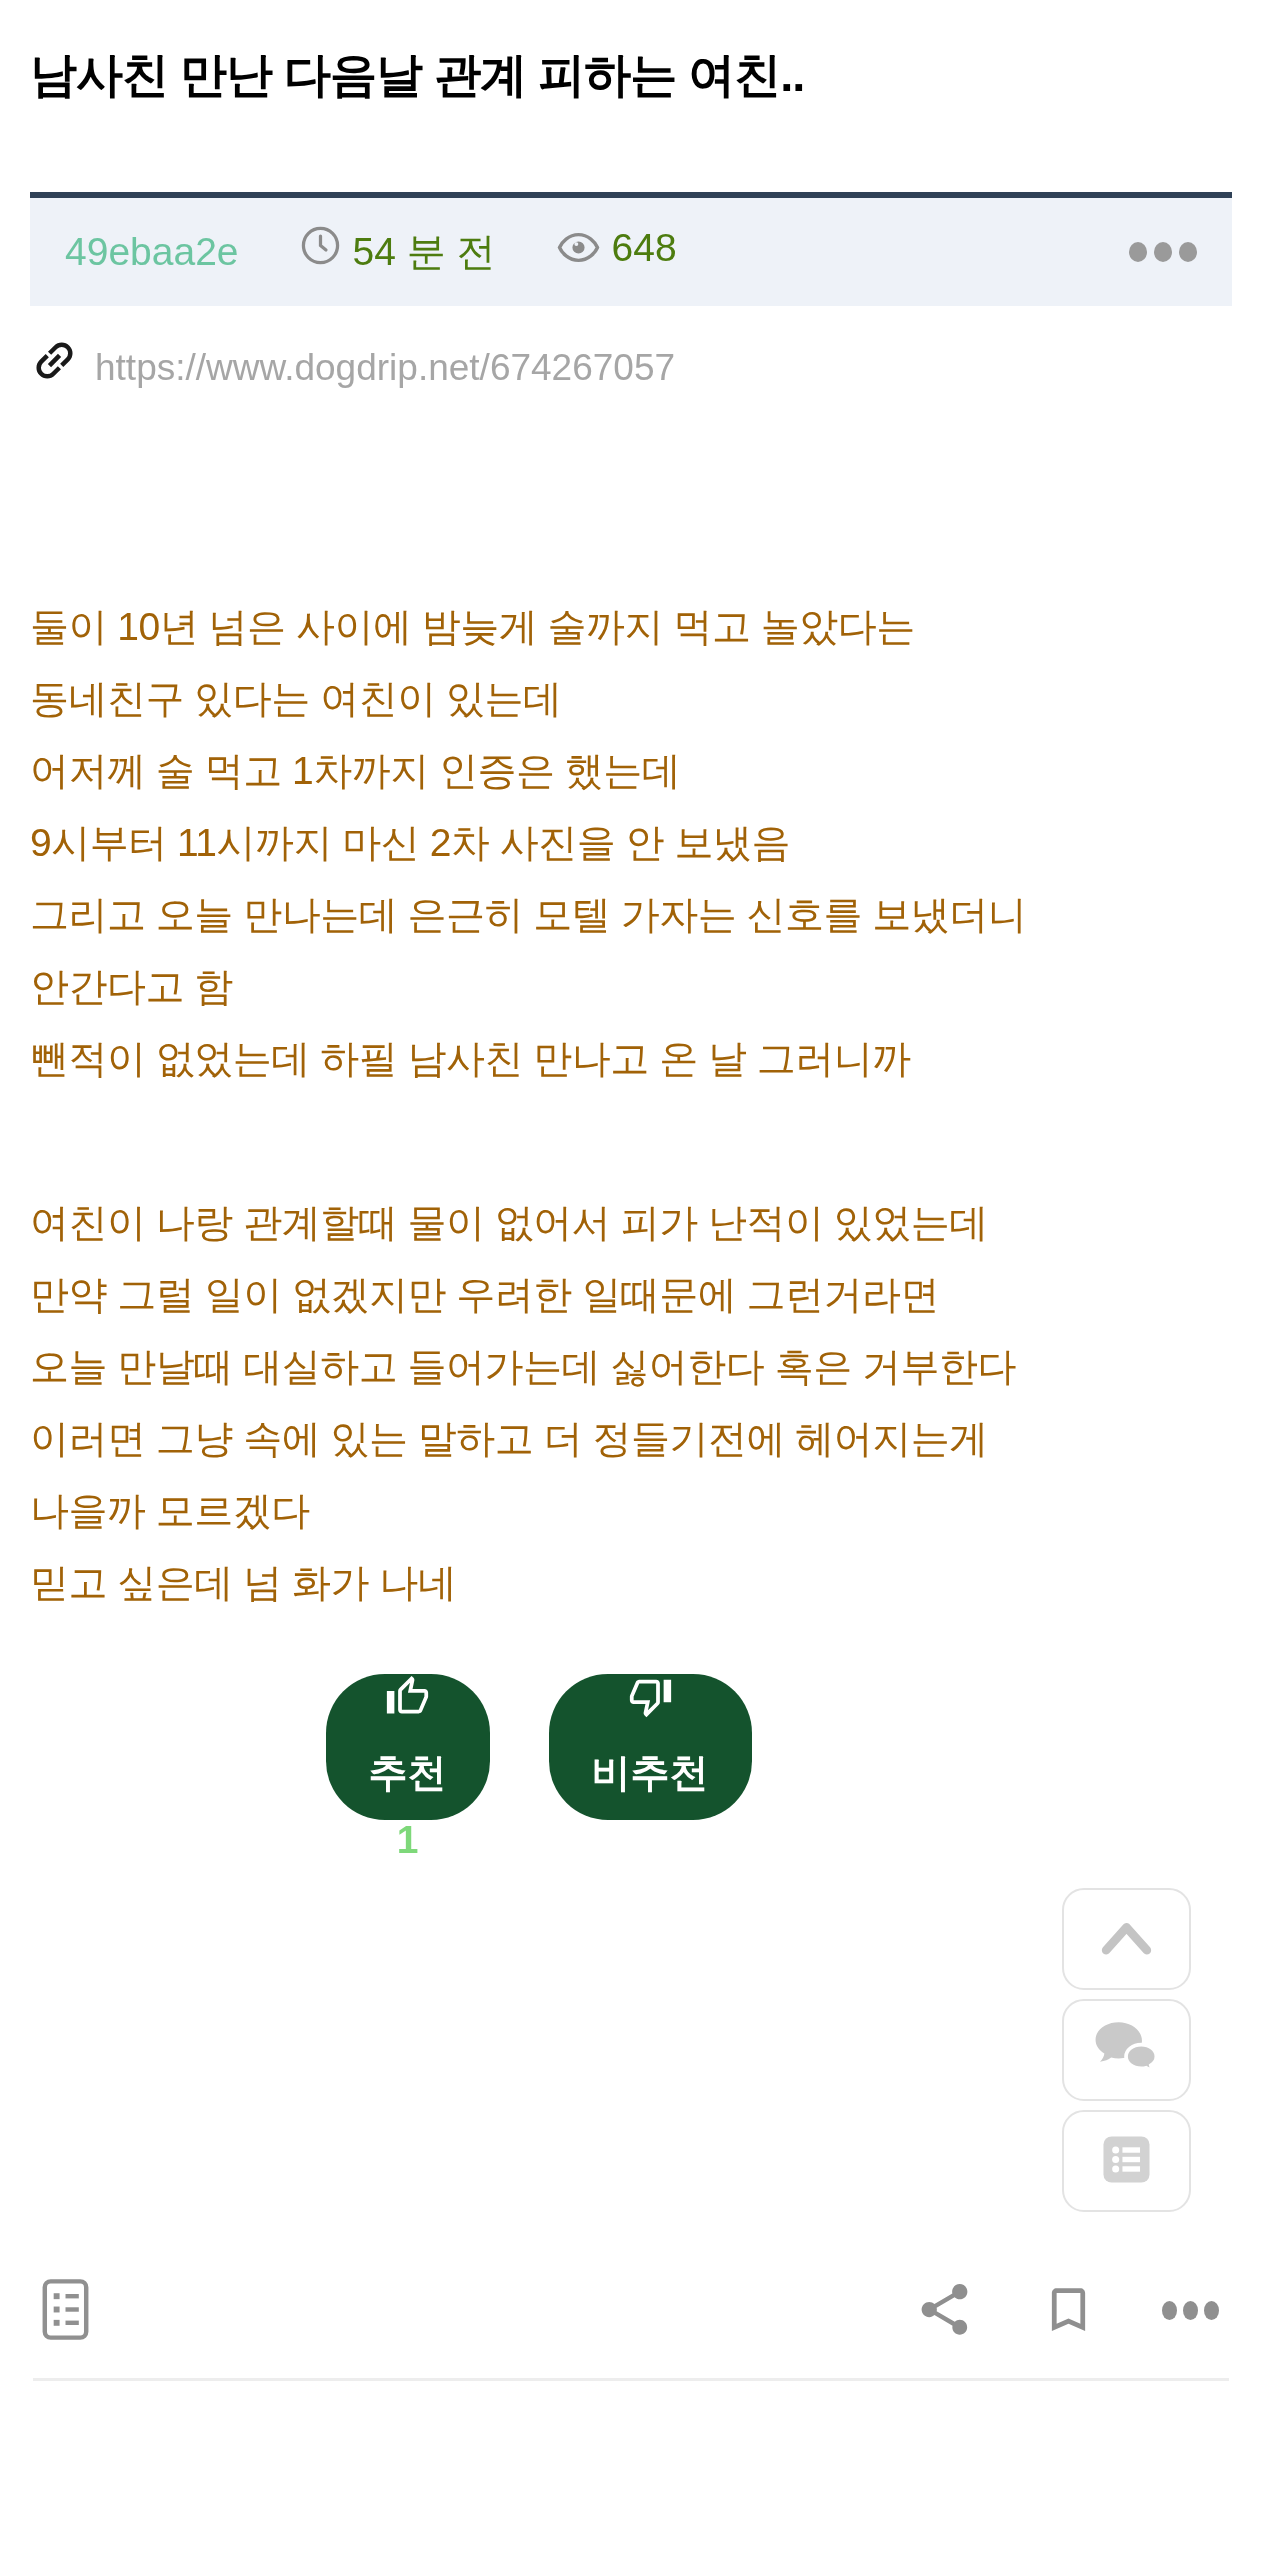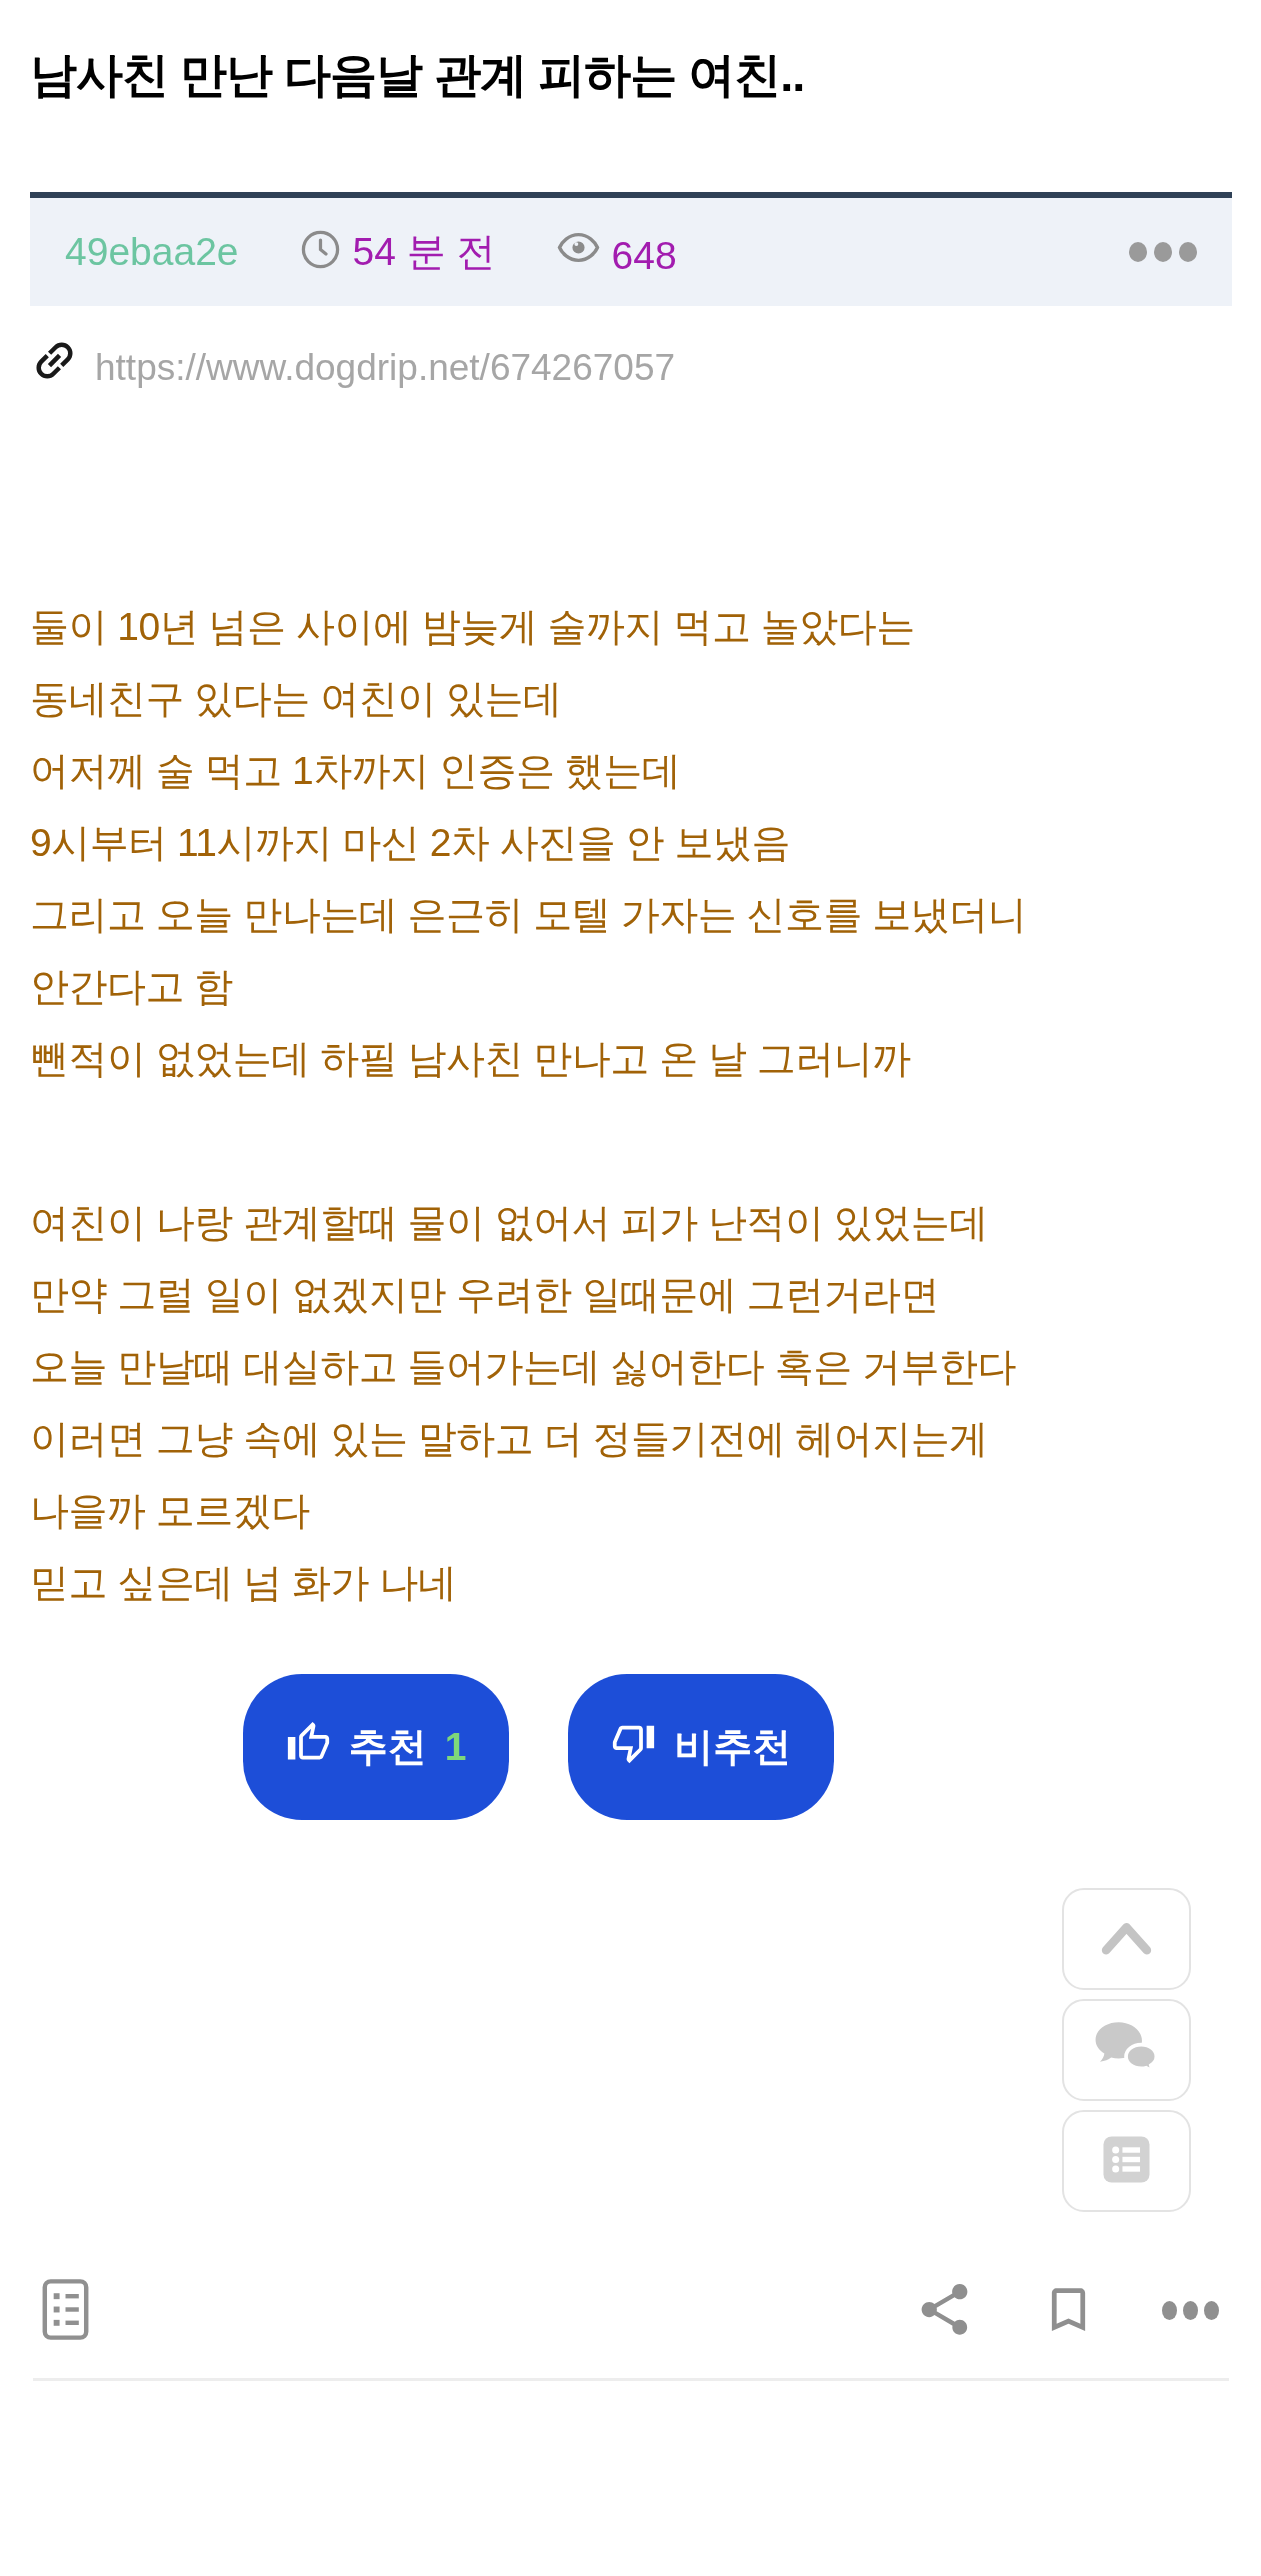--- a/index.html
+++ b/index.html
@@ -30,21 +30,21 @@
     margin-top: 86px;
     border-top: 6px solid #2f4156;
     background: #eef2f8;
     height: 114px;
     display: flex;
     align-items: center;
     padding: 0 35px;
     font-size: 39px;
   }
   .author-name { color: #6cc5a1; }
-  .meta-group { display: flex; align-items: flex-end; margin-left: 61px; color: #a21caf; }
+  .meta-group { display: flex; align-items: flex-start; margin-left: 61px; color: #4d7c0f; }
   .meta-group svg { margin-right: 12px; }
   .header-spacer { flex: 1; }
   .dots { display: flex; align-items: center; gap: 7px; }
   .dots i { display: block; width: 18px; height: 20px; border-radius: 50%; background: #9a9a9a; }
 
   
   .url-row {
     display: flex;
     align-items: flex-end;
     margin-top: 28px;
@@ -61,32 +61,33 @@
   
   .vote-row {
     margin-top: 55px;
     display: flex;
     justify-content: center;
     padding-right: 185px;
     gap: 59px;
   }
   .vote-btn {
     height: 146px;
-    background: #1d4ed8;
+    background: #14532d;
     border: none;
     border-radius: 59px;
     color: #ffffff;
     font-size: 39px;
     font-weight: bold;
     font-family: inherit;
     display: flex;
     align-items: center;
     padding: 0 43px;
     gap: 18px;
     cursor: pointer;
+    flex-direction: column;
   }
   .vote-count { color: #7ed87a; font-weight: bold; }
 
   
   .float-nav {
     position: absolute;
     top: 1888px;
     right: 71px;
     display: flex;
     flex-direction: column;

